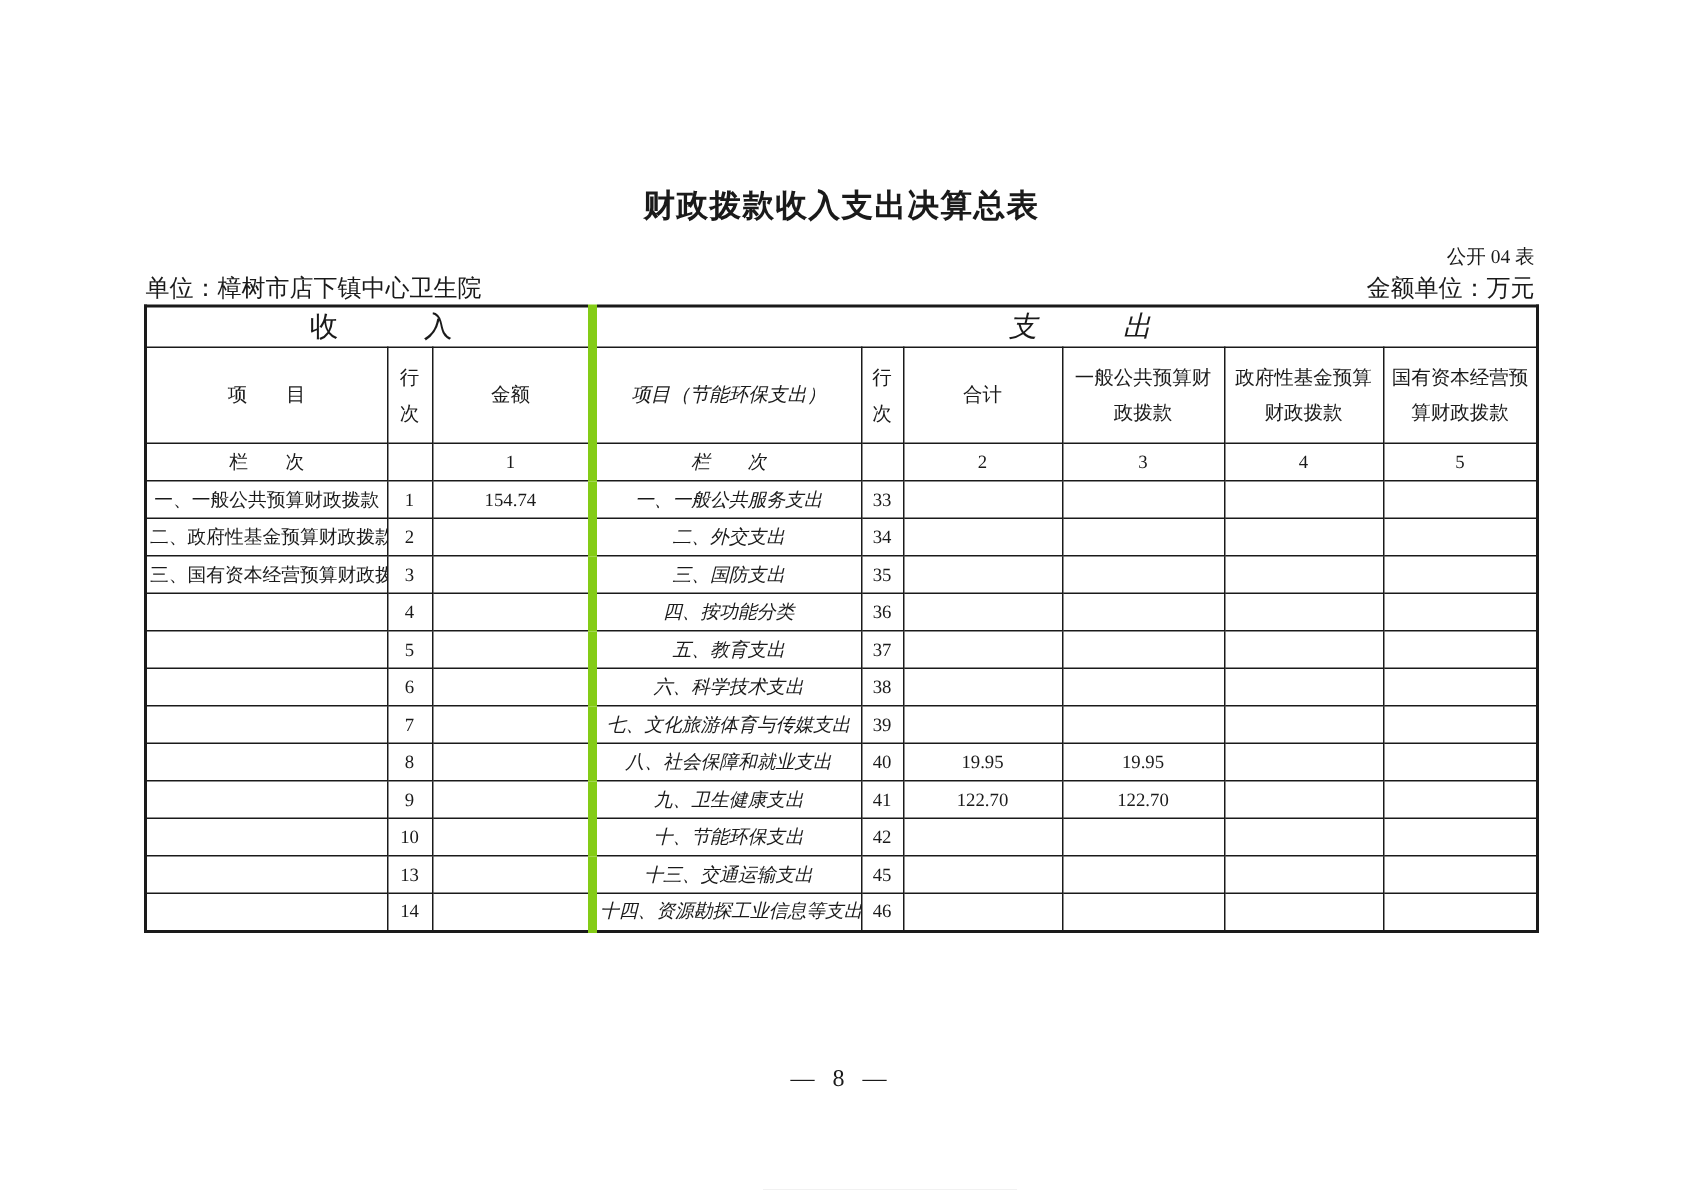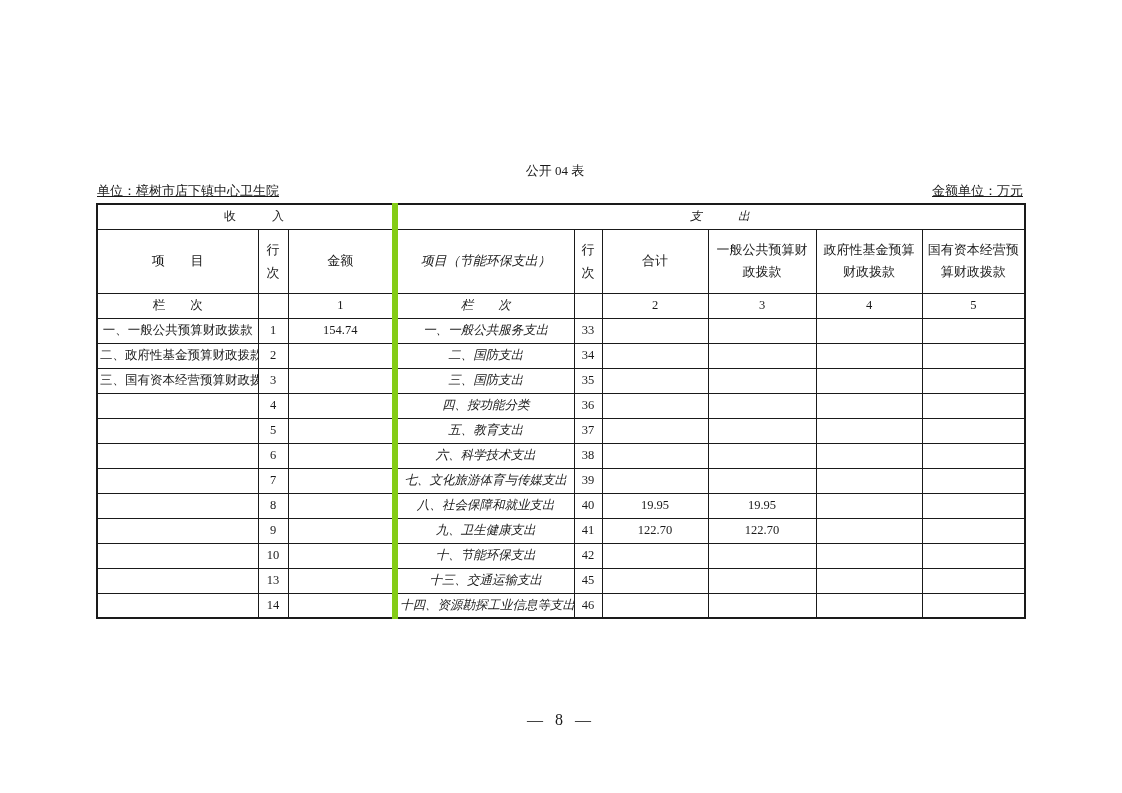--- a/index.html
+++ b/index.html
@@ -21,33 +21,32 @@
     width: 100%;
     text-align: center;
     font-size: 21px;
     font-weight: bold;
     letter-spacing: 1px;
   }
   .table-code {
     position: absolute;
     top: 162px;
     left: 97px;
-    right: 109px;
-    text-align: center;
+    right: 99px;
+    text-align: right;
     font-size: 13px;
   }
   .meta-line {
     position: absolute;
     top: 182px;
     left: 97px;
     right: 99px;
-    font-size: 13px;
+    font-size: 16px;
     display: flex;
     align-items: flex-end;
-    text-decoration: underline;
   }
   .meta-line .m-left  { flex: 1; text-align: left; }
   .meta-line .m-mid   { flex: 1; text-align: center; }
   .meta-line .m-right { flex: 1; text-align: right; }
 
   table.fiscal {
     position: absolute;
     left: 96px;
     top: 203px;
     width: 928px;
@@ -60,21 +59,21 @@
     vertical-align: middle;
     text-align: center;
     height: 25px;
     overflow: hidden;
     white-space: nowrap;
     padding: 0 2px;
   }
   table.fiscal { border: 2px solid #1a1a1a; }
   table.fiscal td.sec-start { border-left: 6px solid #84cc16; font-style: italic; }
   table.fiscal tr.hdr-main td { height: 64px; font-size: 13px; white-space: normal; line-height: 1.7; }
-  table.fiscal tr.hdr-span td { height: 25px; font-size: 12px; padding-left: 20px; }
+  table.fiscal tr.hdr-span td { height: 25px; font-size: 19px; padding-left: 20px; }
   td.item   { text-align: left; padding-left: 6px; }
   td.amount { text-align: right; padding-right: 8px; }
   td.line   { text-align: center; }
   .vert-text {
     display: inline-block;
     width: 1.15em;
     word-break: break-all;
     line-height: 1.8;
     white-space: normal;
   }
@@ -86,20 +85,21 @@
     text-align: center;
     font-size: 16px;
     letter-spacing: 4px;
   }
 </style>
 </head>
 <body>
 
 <div class="page">
 
+  <div class="doc-title">财政拨款收入支出决算总表</div>
 
   <div class="table-code">公开 04 表</div>
 
   <div class="meta-line">
     <span class="m-left">单位：樟树市店下镇中心卫生院</span>
     <span class="m-right">金额单位：万元</span>
   </div>
 
   <table class="fiscal">
     <colgroup>
@@ -150,21 +150,21 @@
           <td class="line">33</td>
           <td class="amount"></td>
           <td class="amount"></td>
           <td class="amount"></td>
           <td class="amount"></td>
         </tr>
         <tr>
           <td class="item">二、政府性基金预算财政拨款</td>
           <td class="line">2</td>
           <td class="amount"></td>
-          <td class="item sec-start">二、国防支出</td>
+          <td class="item sec-start">二、外交支出</td>
           <td class="line">34</td>
           <td class="amount"></td>
           <td class="amount"></td>
           <td class="amount"></td>
           <td class="amount"></td>
         </tr>
         <tr>
           <td class="item">三、国有资本经营预算财政拨</td>
           <td class="line">3</td>
           <td class="amount"></td>

